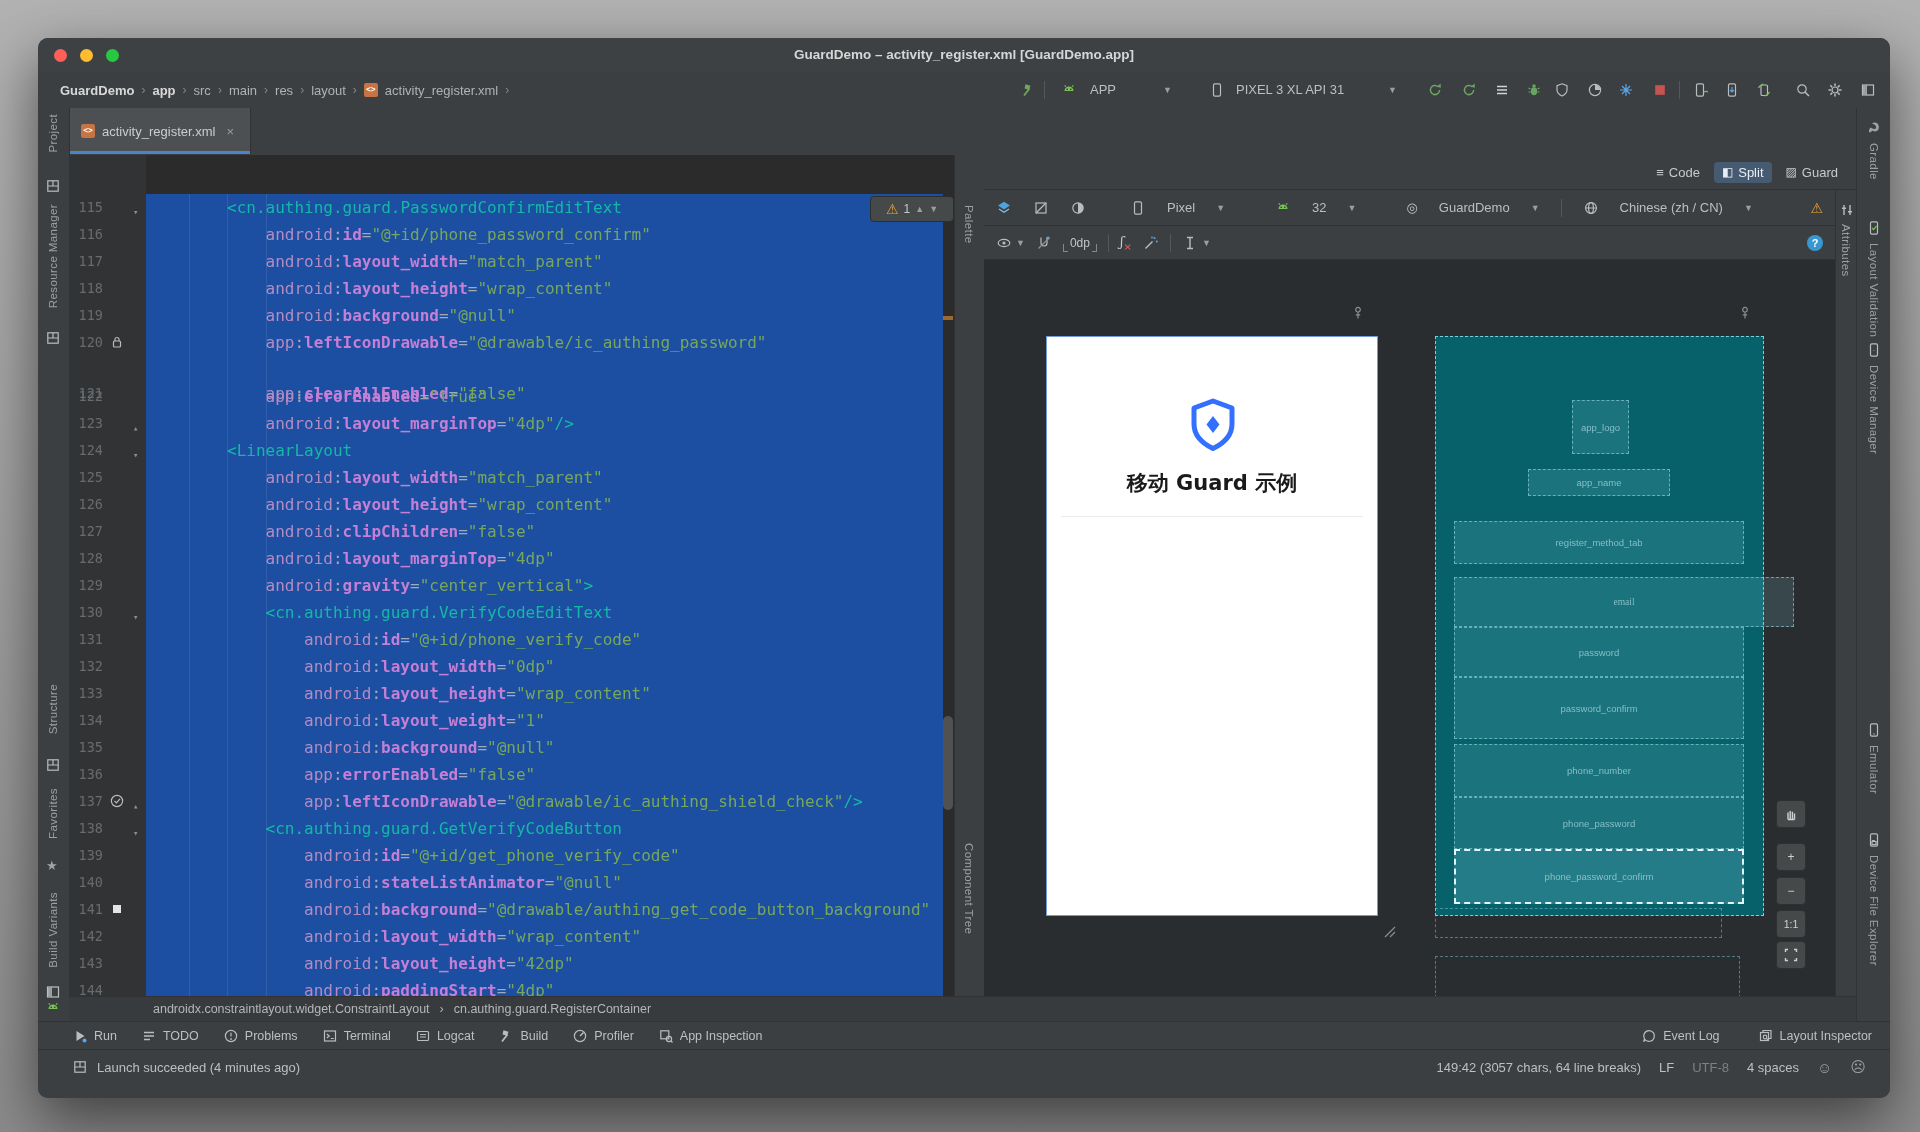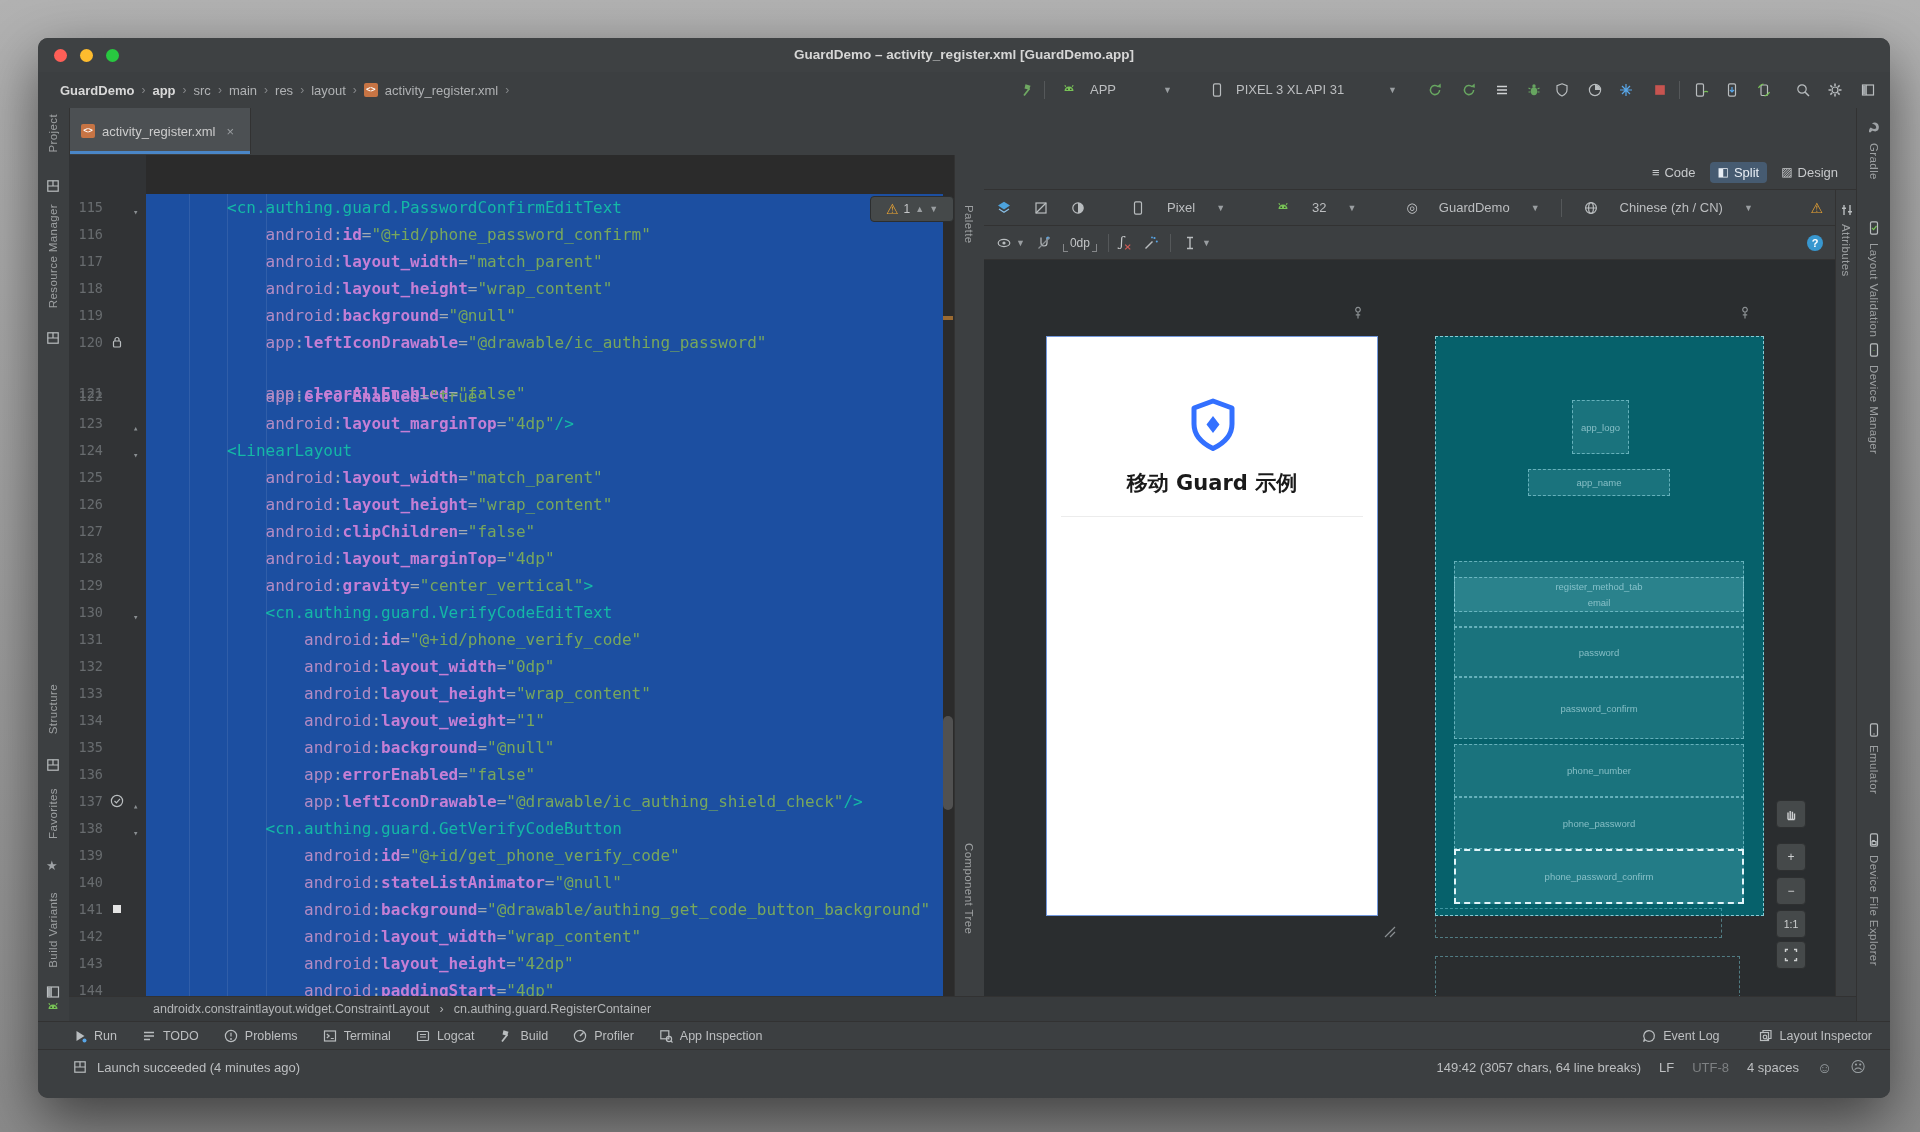--- a/index.html
+++ b/index.html
@@ -463,21 +463,21 @@
     <span class="mtab">
         <span style="font-size:13px">≡</span>
         <span>Code</span>
       </span>
     <span class="mtab on">
         <span style="font-size:12px">◧</span>
         <span>Split</span>
       </span>
     <span class="mtab">
         <span style="font-size:12px">▨</span>
-        <span>Design</span>
+        <span>Guard</span>
       </span>
   </div>
 
   <div class="abs drow1">
     <span>
         <svg class="svgi" width="16" height="16" viewBox="0 0 16 16" fill="none" stroke="#b9bdbf" stroke-width="1.2">
           <path d="M8 1.8 L14 5.6 8 9.4 2 5.6z" fill="#4da3dd" stroke="none"></path>
           <path d="M3 9 l5 3.2 5-3.2" stroke="#8ac1e8"></path>
         </svg>
       </span>
@@ -583,22 +583,22 @@
         <path d="M26 4 L45 11 V27 C45 38.5 36.5 46.5 26 51.5 C15.5 46.5 7 38.5 7 27 V11 Z" fill="#ffffff" stroke="#3370ff" stroke-width="5" stroke-linejoin="round"></path>
         <path d="M26 19 l6.5 8.5 L26 36 l-6.5-8.5 z" fill="#3370ff"></path>
       </svg>
       <div class="apptitle">移动 Guard 示例</div>
       <div class="phdiv"></div>
     </div>
 
     <div class="abs bprint" id="bprint">
         <div class="bbox" style="left: 136px; top: 63px; width: 57px; height: 54px;">app_logo</div>
         <div class="bbox" style="left: 92px; top: 132px; width: 142px; height: 27px;">app_name</div>
-        <div class="bbox" style="left: 18px; top: 184px; width: 290px; height: 51px; margin-top: 40px;">register_method_tab</div>
-        <div class="bbox" style="left: 18px; top: 240px; width: 290px; height: 50px;">email</div>
+        <div class="bbox" style="left: 18px; top: 184px; width: 290px; height: 43px;">register_method_tab</div>
+        <div class="bbox" style="left: 18px; top: 240px; width: 340px; height: 50px; font-family: Liberation Serif, serif;">email</div>
         <div class="bbox" style="left: 18px; top: 290px; width: 290px; height: 50px;">password</div>
         <div class="bbox" style="left: 18px; top: 340px; width: 290px; height: 62px;">password_confirm</div>
         <div class="bbox" style="left: 18px; top: 407px; width: 290px; height: 53px;">phone_number</div>
         <div class="bbox" style="left: 18px; top: 460px; width: 290px; height: 52px;">phone_password</div>
         <div class="bbox sel" style="left: 18px; top: 512px; width: 290px; height: 55px;">phone_password_confirm</div>
       </div>
 
     <div class="abs oflow" style="left:451px;top:648px;width:285px;height:28px"></div>
     <div class="abs oflow" style="left:451px;top:696px;width:303px;height:40px"></div>
 

